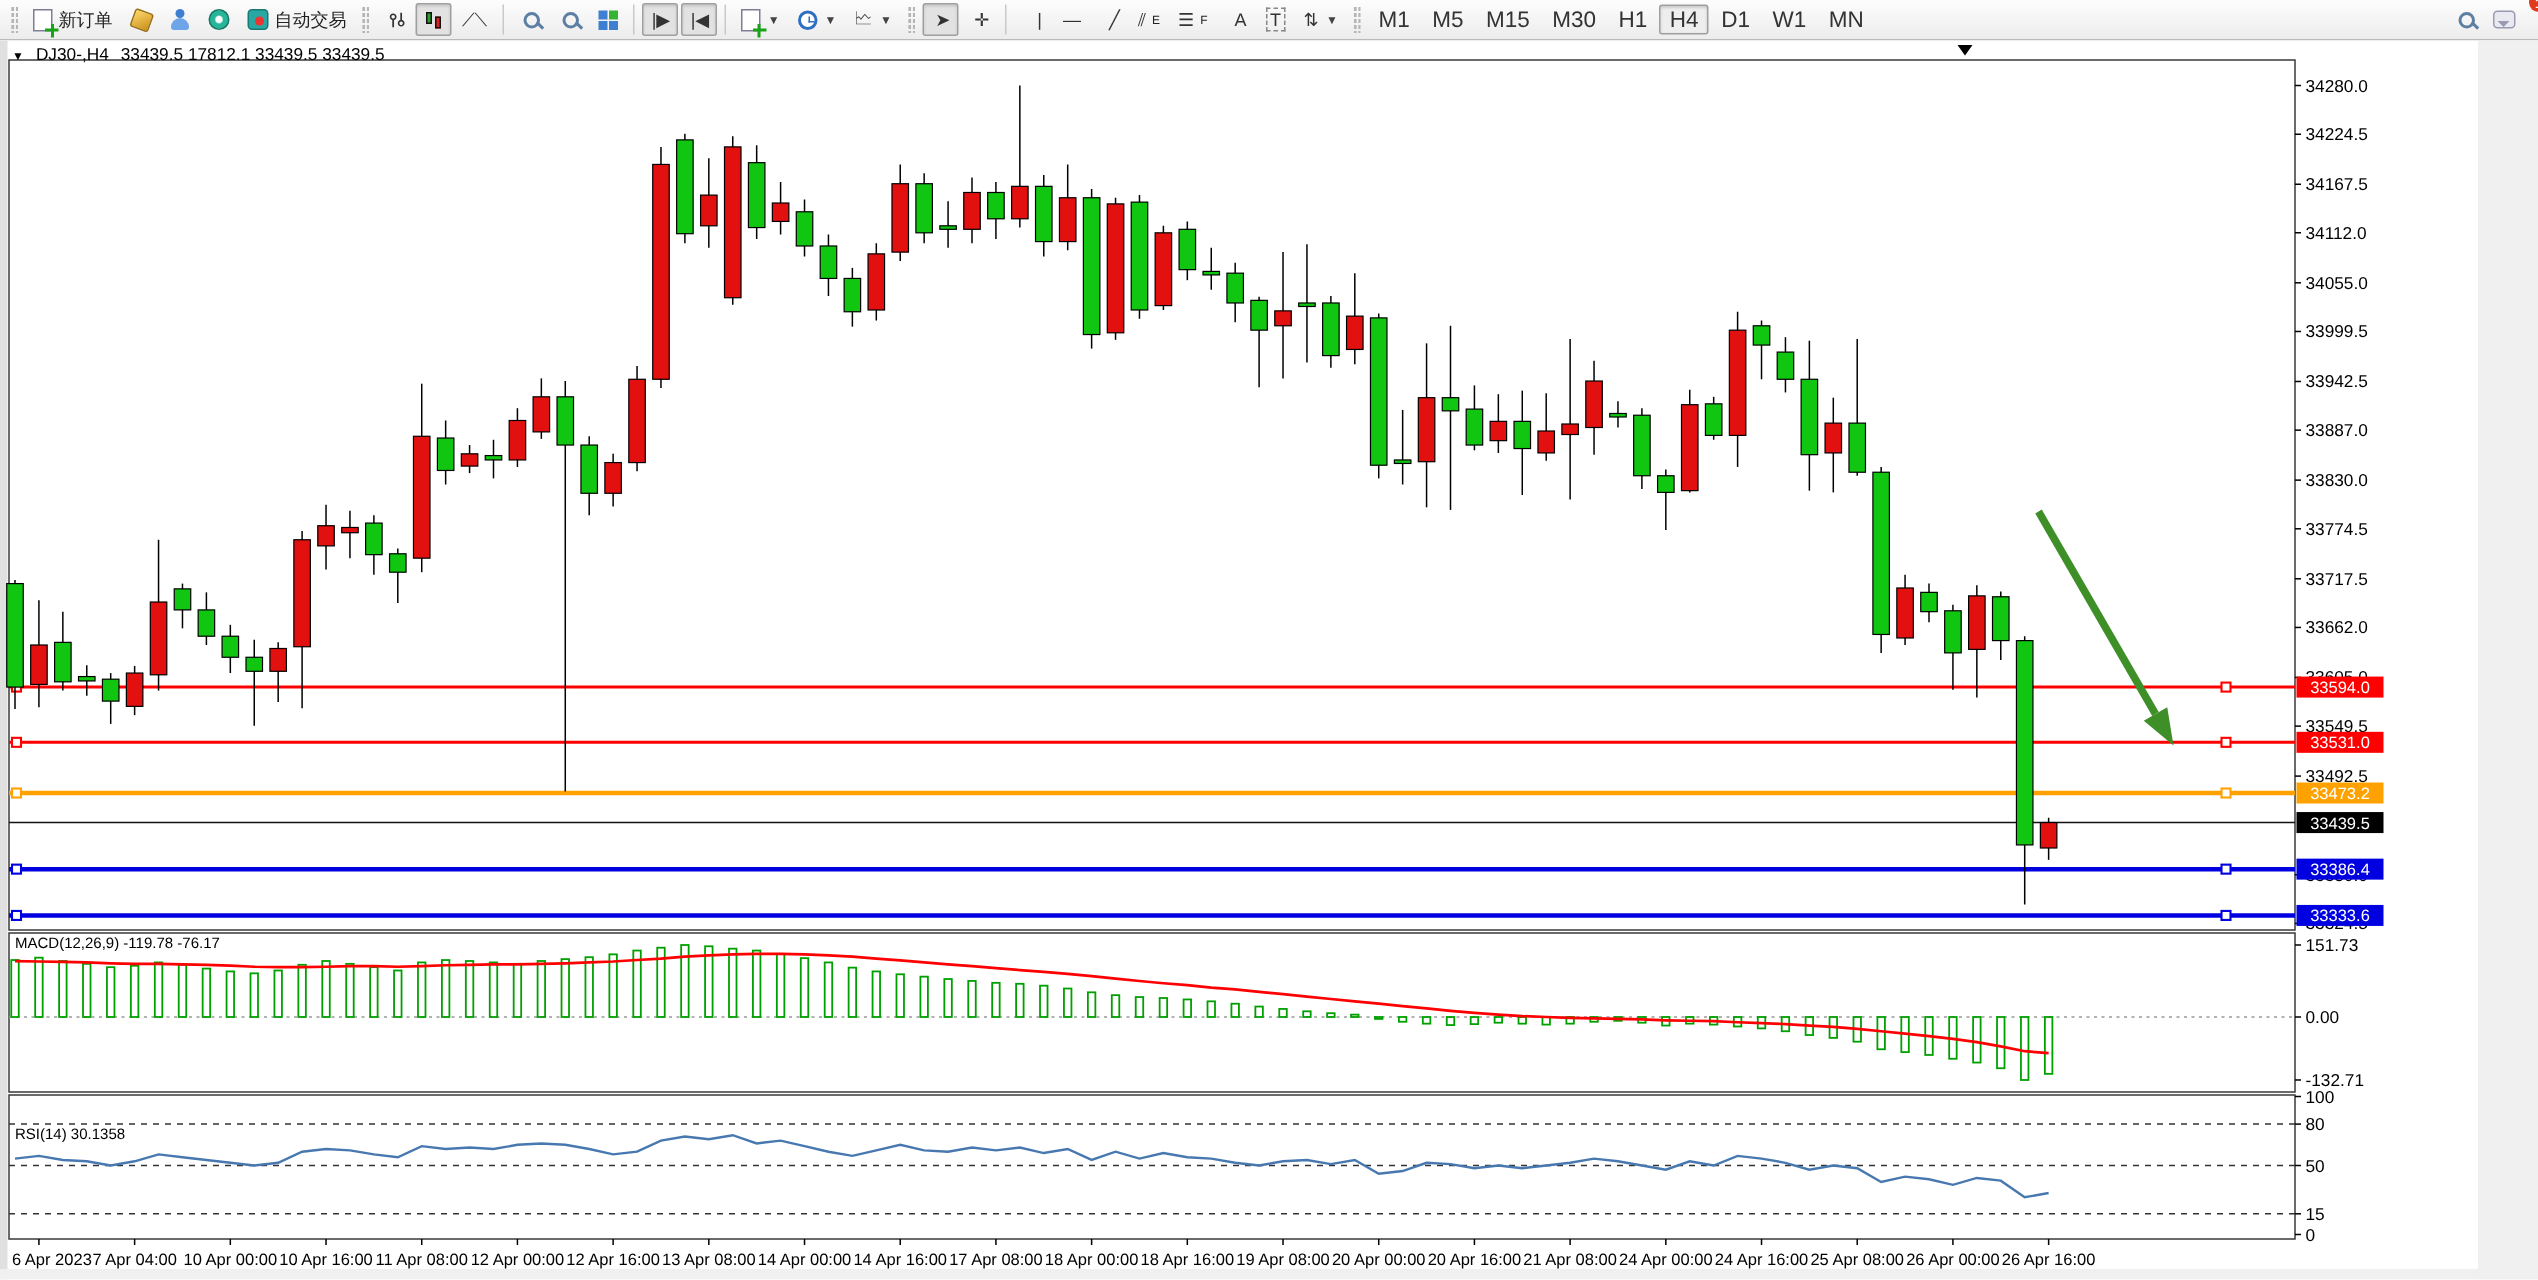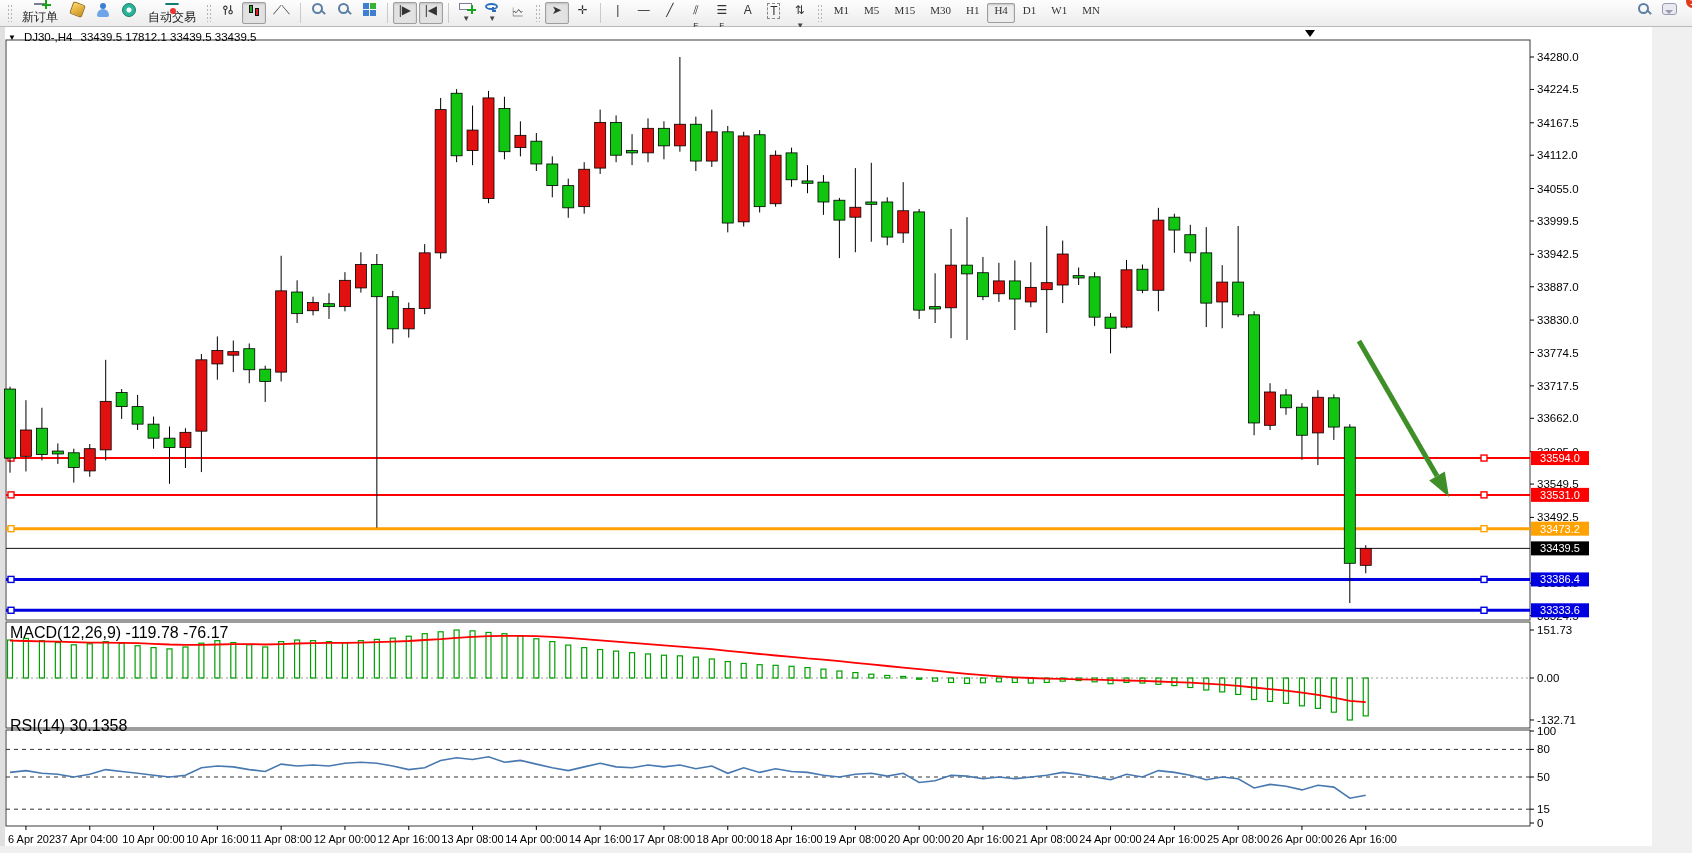--- a/index.html
+++ b/index.html
@@ -6,26 +6,26 @@
   html,body { width:1692px; height:853px; overflow:hidden; background:#fff;
               font-family:"Liberation Sans","DejaVu Sans",sans-serif; }
   
   #toolbar { position:absolute; left:0; top:0; width:1692px; height:27px;
              background:linear-gradient(#fdfdfd,#ececec); border-bottom:1px solid #b9b9b9;
              display:flex; align-items:center; padding:0 4px; gap:2px; }
   .grip { width:5px; height:18px; margin:0 3px;
           background-image:radial-gradient(#b5b5b5 1px, transparent 1px);
           background-size:3px 4px; }
   .sep { width:1px; height:20px; background:#c9c9c9; margin:0 3px; }
-  .tb-btn { height:22px; min-width:24px; display:flex; align-items:center; justify-content:space-between;
+  .tb-btn { height:22px; min-width:24px; display:flex; align-items:center; justify-content:flex-end;
             gap:4px; padding:0 4px; border:1px solid transparent; border-radius:2px;
-            font-size:12px; color:#222; cursor:default;flex-direction:column; }
+            font-size:12px; color:#222; cursor:default; }
   .tb-btn.active { background:#e2e2e2; border-color:#9f9f9f; box-shadow:inset 0 1px 2px rgba(0,0,0,.15); }
   .tb-btn .caret { font-size:8px; color:#444; margin-left:1px; }
-  .tf-btn { height:20px; padding:0 6px; font-size:11px; color:#333; border:1px solid transparent;font-family:Liberation Serif, serif; }
+  .tf-btn { height:20px; padding:0 6px; font-size:15px; color:#333; border:1px solid transparent; }
   .tf-btn.active { background:#eee; border-color:#9f9f9f; box-shadow:inset 0 1px 2px rgba(0,0,0,.18); }
   .icon { display:inline-block; position:relative; }
   .spacer { flex:1; }
   
   .doc { width:13px; height:15px; background:#fff; border:1px solid #7d7d95; position:relative; }
   .doc .plus { position:absolute; right:-5px; bottom:-5px; width:9px; height:9px; }
   .plus:before,.plus:after { content:""; position:absolute; background:#18a318; }
   .plus:before { left:3.5px; top:0; width:2px; height:9px; }
   .plus:after { top:3.5px; left:0; width:9px; height:2px; }
   .gold-d { width:13px; height:13px; background:linear-gradient(135deg,#ffd86b,#c98f1b); border:1px solid #9a6d10; border-radius:2px; transform:rotate(20deg); }
@@ -49,21 +49,21 @@
   .mini-candles { width:14px; height:14px; position:relative; }
   .mini-candles i { position:absolute; width:4px; background:#27a427; border:1px solid #111; }
   .mini-candles i:nth-child(1){ left:2px; top:2px; height:8px; }
   .mini-candles i:nth-child(2){ left:8px; top:5px; height:8px; background:#d22; }
   .tiles { width:13px; height:13px; display:grid; grid-template-columns:1fr 1fr; gap:1px; }
   .tiles i { background:#3f7fd2; } .tiles i:nth-child(2){ background:#35b335; }
   
   #chart-wrap { position:absolute; left:0; top:27px; width:1692px; height:826px; background:#fff; }
   #chart-title { position:absolute; left:8px; top:4px; font-size:11.5px; color:#000; display:flex; gap:8px; align-items:center; }
   #chart-title .tri { font-size:8px; }
-  .pane-label { position:absolute; font-size:16px; color:#000; }
+  .pane-label { position:absolute; font-size:10px; color:#000; }
   svg text { font-family:"Liberation Sans","DejaVu Sans",sans-serif; }
 </style>
 </head>
 <body>
 
 <div id="toolbar">
   <div class="grip"></div>
   <div class="tb-btn">
     <span class="icon doc">
         <span class="plus"></span>
@@ -759,14 +759,14 @@
       <text x="1301.95" y="816" font-size="11" fill="#000" text-anchor="middle">26 Apr 00:00</text>
       <line x1="1365.75" y1="799" x2="1365.75" y2="803" stroke="#000"></line>
       <text x="1365.75" y="816" font-size="11" fill="#000" text-anchor="middle">26 Apr 16:00</text>
     </svg>
   <div id="chart-title">
     <span class="tri">▼</span>
     <span>DJ30-,H4</span>
     <span>33439.5 17812.1 33439.5 33439.5</span>
   </div>
   <div class="pane-label" style="left:10px; top:597px">MACD(12,26,9) -119.78 -76.17</div>
-  <div class="pane-label" style="left:10px; top:690px">RSI(14) 30.1358</div>
+  <div class="pane-label" style="left:10px; top:724px">RSI(14) 30.1358</div>
 </div>
 
 </body></html>

